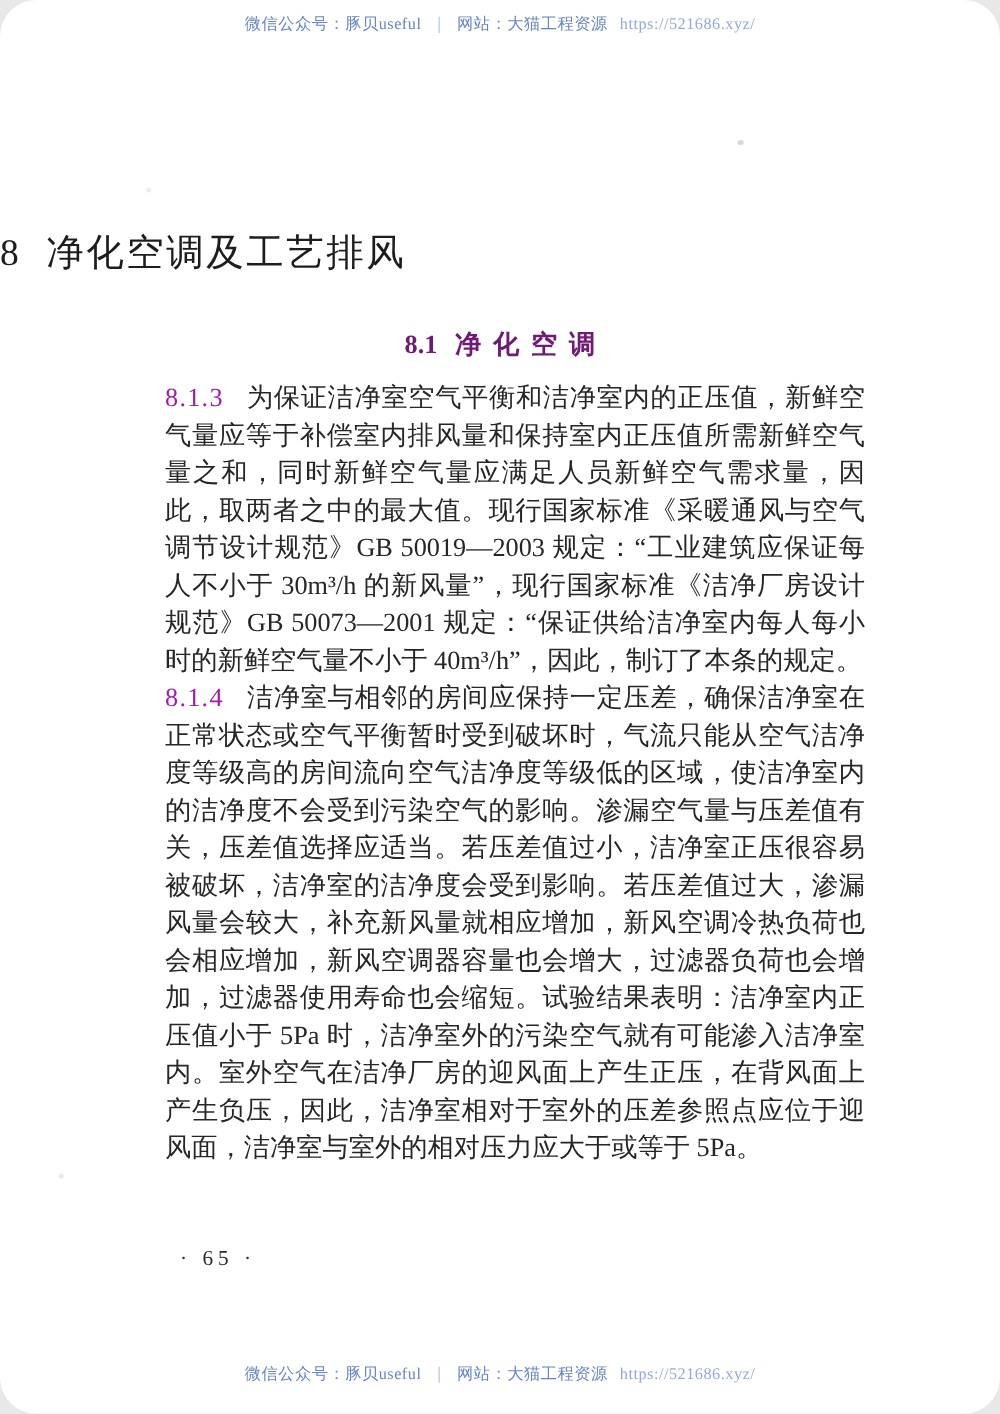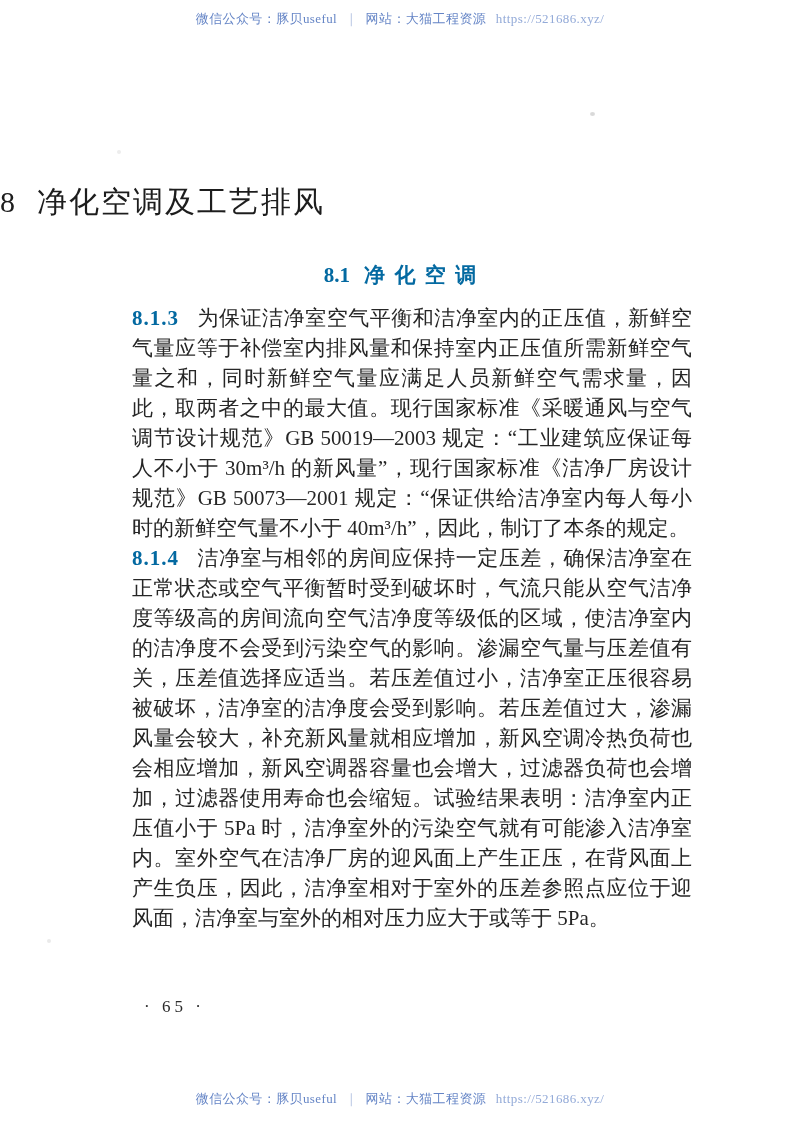--- a/index.html
+++ b/index.html
@@ -9,20 +9,21 @@
   }
   .page {
     position: relative;
     width: 800px;
     height: 1131px;
     margin: 0 auto;
     background: #ffffff;
     overflow: hidden;
     font-family: "Liberation Serif", "DejaVu Serif", serif;
     color: #262626;
+    border-radius: 29px;
   }
   
   .watermark {
     position: absolute;
     left: 0;
     width: 100%;
     text-align: center;
     font-size: 13px;
     letter-spacing: 0.4px;
     white-space: nowrap;
@@ -51,45 +52,45 @@
   
   .section-title {
     position: absolute;
     top: 261px;
     left: 0;
     width: 100%;
     margin: 0;
     text-align: center;
     font-size: 21px;
     font-weight: bold;
-    color: #0369a1;
+    color: #701a75;
   }
   .section-title .section-number { margin-right: 14px; }
   .section-title .section-name { letter-spacing: 0.45em; margin-right: -0.45em; }
 
   
   .body-text {
     position: absolute;
     top: 303px;
     left: 132px;
     width: 560px;
   }
   .clause {
     margin: 0;
     font-size: 21px;
     line-height: 30px;
     text-align: justify;
     text-justify: inter-ideograph;
     color: #262626;
   }
   .clause-label {
-    font-weight: bold;
+    font-weight: normal;
     letter-spacing: 1px;
     margin-right: 18px;
-    color: #0369a1;
+    color: #a21caf;
   }
 
   
   .page-number {
     position: absolute;
     top: 997px;
     left: 144px;
     font-size: 17px;
     letter-spacing: 4px;
     color: #2b2b2b;

